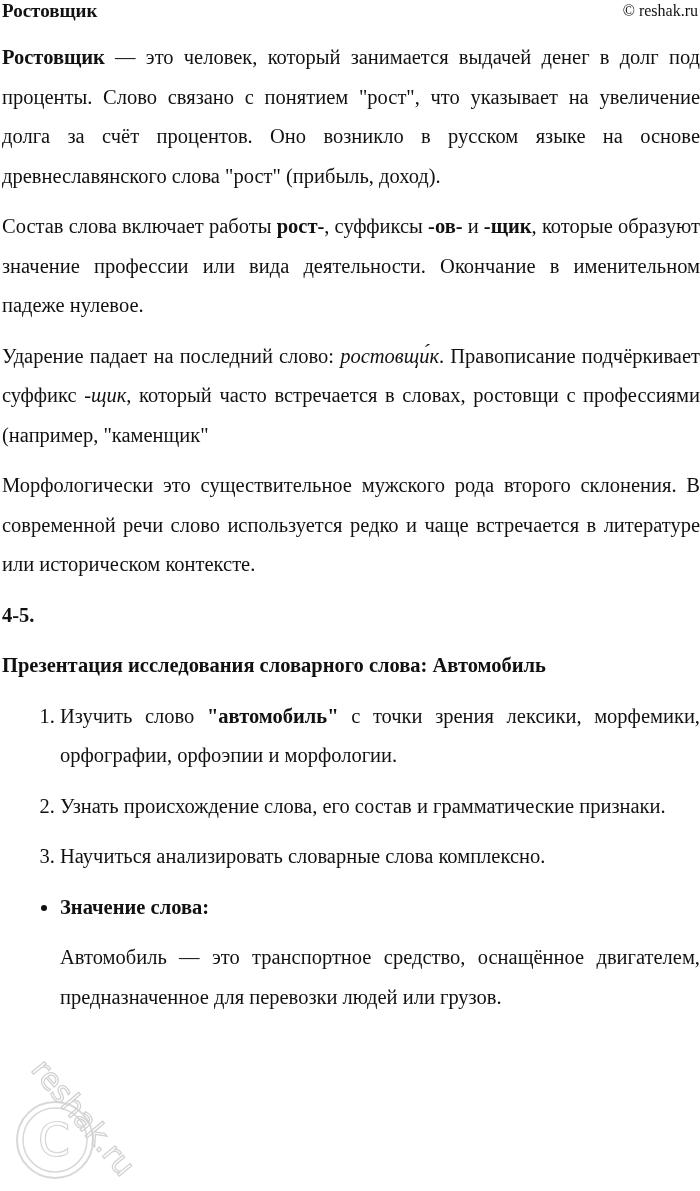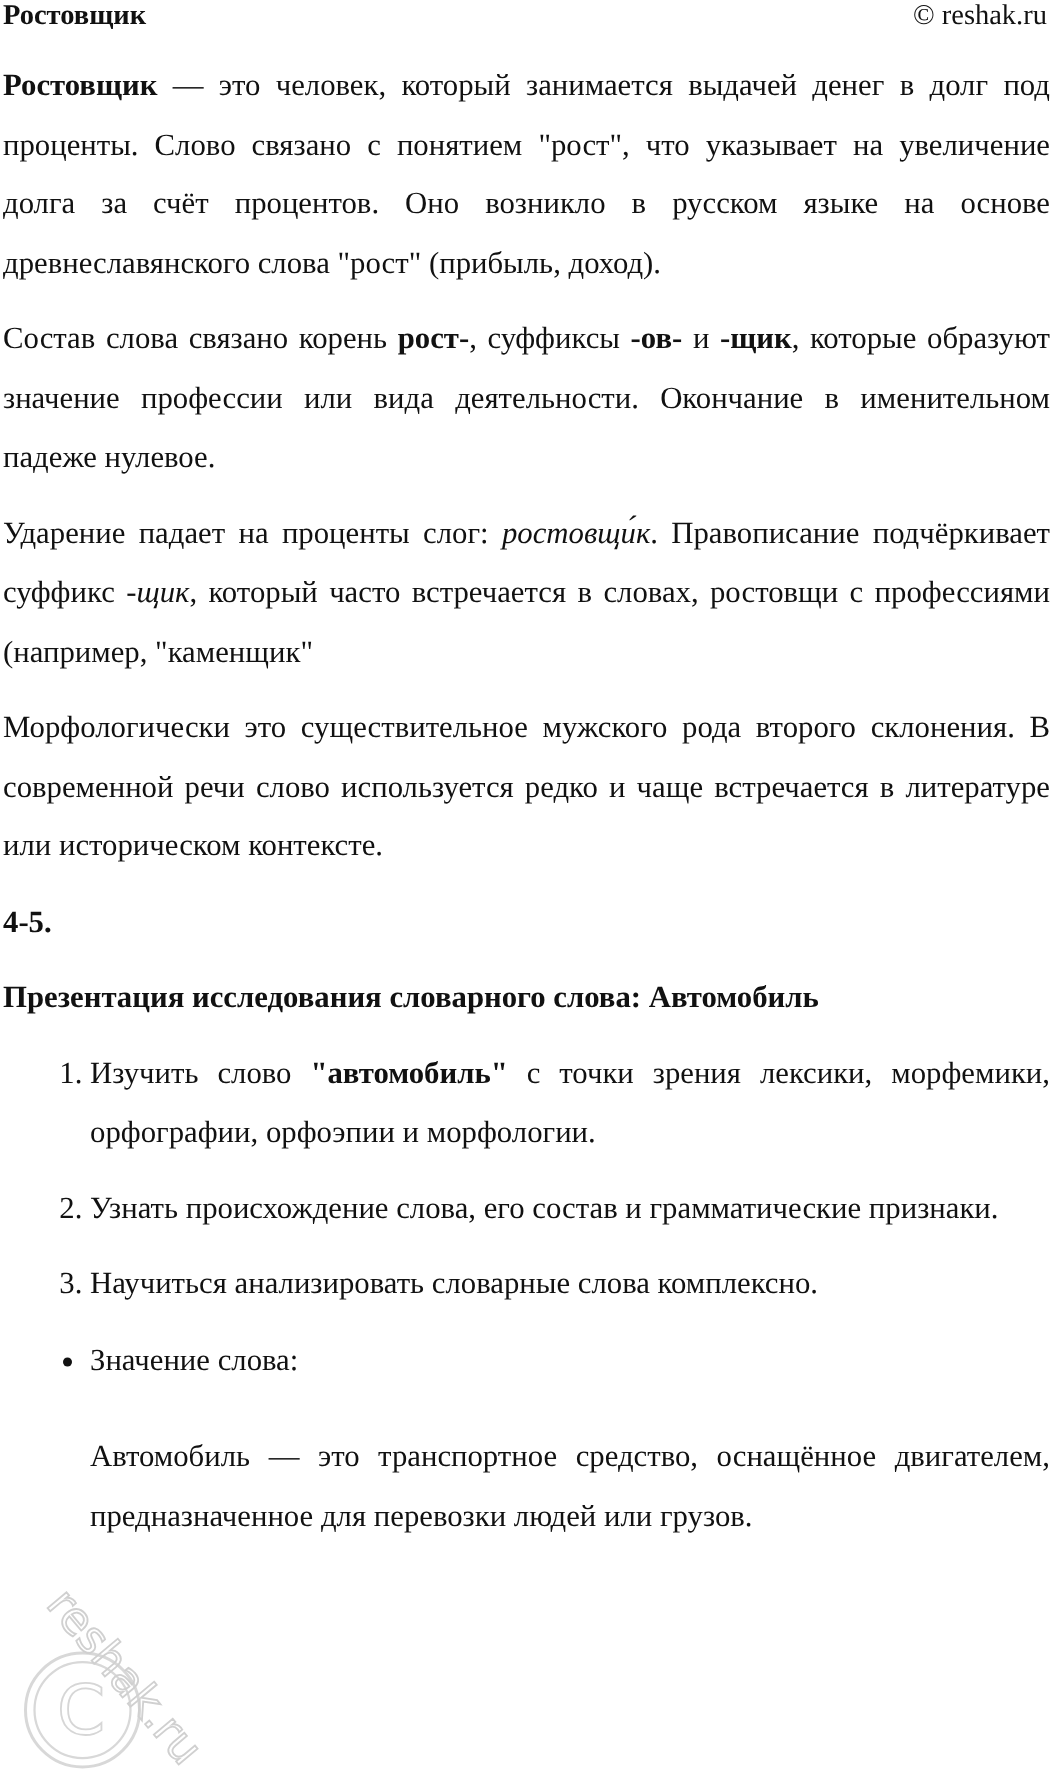--- a/index.html
+++ b/index.html
@@ -7,66 +7,66 @@
       width: 700px; height: 1191px; overflow: hidden; position: relative;
       font-family: "Liberation Serif", "DejaVu Serif", serif;
       color: #111111; font-size: 20.5px;
     }
     .header {
       position: absolute; top: 0; left: 0; right: 0; height: 24px;
       display: flex; justify-content: space-between; align-items: flex-start;
       padding: 0 2px 0 2px; line-height: 22px;
     }
     .header .title { font-weight: bold; font-size: 19px; }
-    .header .copy { font-size: 19px; }
+    .header .copy { font-size: 16px; }
     .content { position: absolute; top: 38px; left: 2px; right: 0; }
     p { margin: 0 0 11px 0; line-height: 39.5px; text-align: justify; }
     .h { font-weight: bold; margin: 0 16px 11px 0; line-height: 39.5px; }
     ol { margin: 0 0 11px 0; padding-left: 58px; }
     ol li { line-height: 39.5px; margin-bottom: 11px; text-align: justify; padding-left: 0; }
     ul { margin: 0; padding-left: 58px; list-style: disc; }
-    ul li { line-height: 39.5px; font-weight: normal; }
+    ul li { line-height: 39.5px; font-weight: bold; }
     .sub { padding-left: 58px; }
     b { font-weight: bold; }
     i { font-style: italic; }
     .watermark {
       position: absolute; left: 10px; top: 1040px; width: 150px; height: 150px;
       pointer-events: none;
     }
   </style>
 </head>
 <body>
 
 <div class="header">
   <span class="title">Ростовщик</span>
   <span class="copy">© reshak.ru</span>
 </div>
 
 <div class="content">
   <p><b>Ростовщик</b><span> — это человек, который занимается выдачей денег в долг под проценты. Слово связано с понятием "рост", что указывает на увеличение долга за счёт процентов. Оно возникло в русском языке на основе древнеславянского слова "рост" (прибыль, доход).</span></p>
 
-  <p><span>Состав слова связано корень </span><b>рост-</b><span>, суффиксы </span><b>-ов-</b><span> и </span><b>-щик</b><span>, которые образуют значение профессии или вида деятельности. Окончание в именительном падеже нулевое.</span></p>
+  <p><span>Состав слова включает работы </span><b>рост-</b><span>, суффиксы </span><b>-ов-</b><span> и </span><b>-щик</b><span>, которые образуют значение профессии или вида деятельности. Окончание в именительном падеже нулевое.</span></p>
 
-  <p><span>Ударение падает на проценты слог: </span><i>ростовщи́к</i><span>. Правописание подчёркивает суффикс </span><i>-щик</i><span>, который часто встречается в словах, ростовщи с профессиями (например, "каменщик"</span></p>
+  <p><span>Ударение падает на последний слово: </span><i>ростовщи́к</i><span>. Правописание подчёркивает суффикс </span><i>-щик</i><span>, который часто встречается в словах, ростовщи с профессиями (например, "каменщик"</span></p>
 
   <p>Морфологически это существительное мужского рода второго склонения. В современной речи слово используется редко и чаще встречается в литературе или историческом контексте.</p>
 
   <div class="h">4-5.</div>
   <div class="h">Презентация исследования словарного слова: Автомобиль</div>
 
   <ol>
     <li><span>Изучить слово </span><b>"автомобиль"</b><span> с точки зрения лексики, морфемики, орфографии, орфоэпии и морфологии.</span></li>
     <li>Узнать происхождение слова, его состав и грамматические признаки.</li>
     <li>Научиться анализировать словарные слова комплексно.</li>
   </ol>
 
   <ul>
     <li>Значение слова:</li>
   </ul>
-  <p class="sub" style="margin-top:25px;">Автомобиль — это транспортное средство, оснащённое двигателем, предназначенное для перевозки людей или грузов.</p>
+  <p class="sub" style="margin-top:11px;">Автомобиль — это транспортное средство, оснащённое двигателем, предназначенное для перевозки людей или грузов.</p>
 </div>
 
 <svg class="watermark" viewBox="0 0 150 150">
   <circle cx="45" cy="100" r="38" fill="none" stroke="#d8d8d8" stroke-width="2"></circle>
   <circle cx="45" cy="100" r="32" fill="none" stroke="#d8d8d8" stroke-width="1.5"></circle>
   <text x="28" y="116" font-family="DejaVu Sans, sans-serif" font-size="46" fill="none" stroke="#d6d6d6" stroke-width="1.2">C</text>
   <text x="20" y="30" transform="rotate(50 20 30)" font-family="DejaVu Sans, sans-serif" font-size="30" fill="none" stroke="#d0d0d0" stroke-width="1.2">reshak.ru</text>
 </svg>
 
 </body></html>

